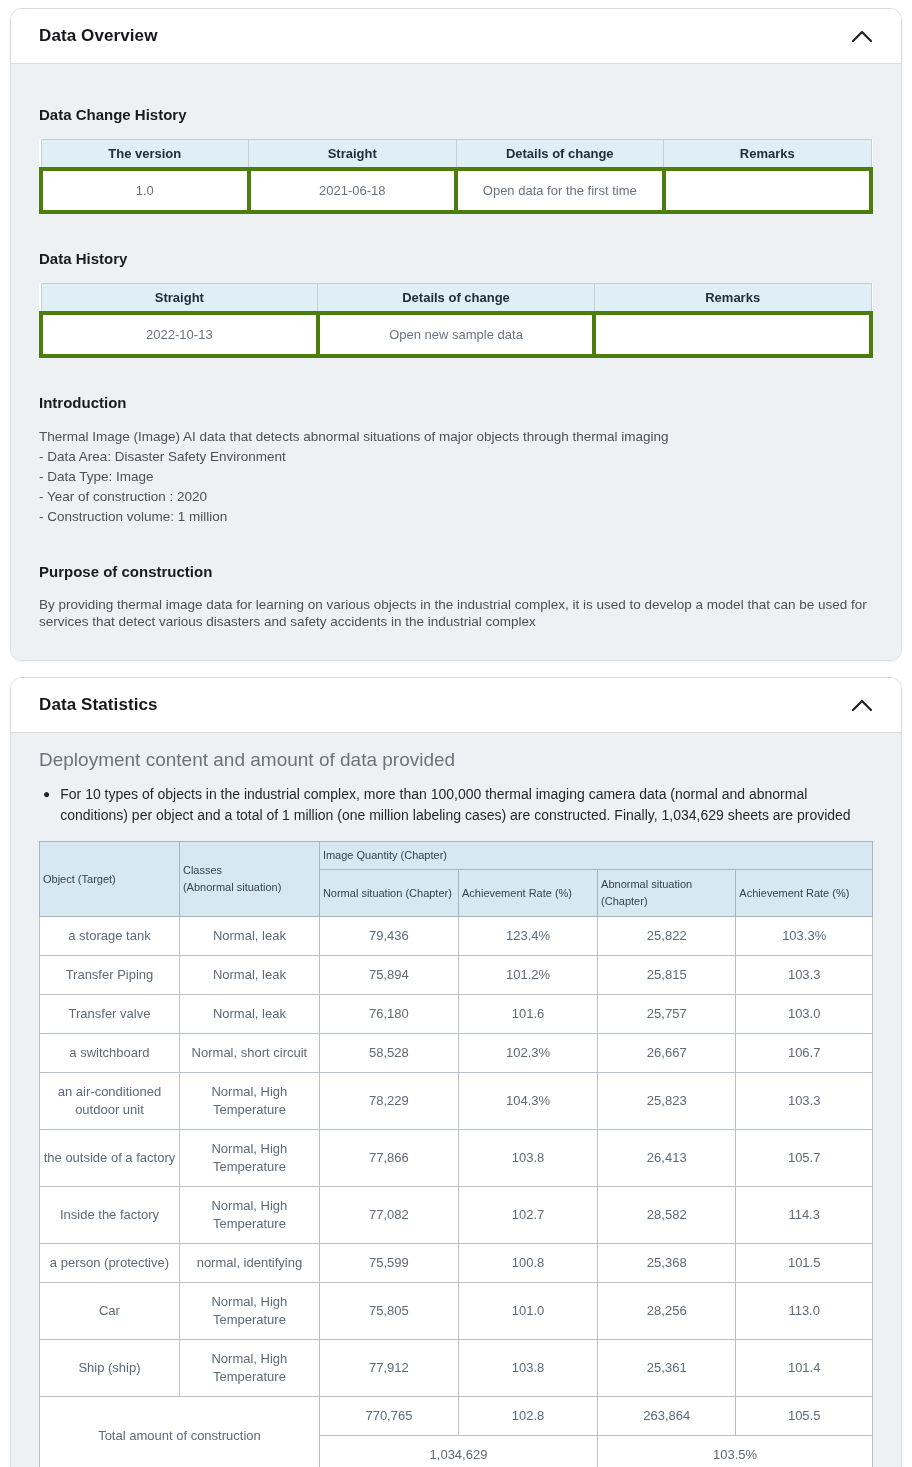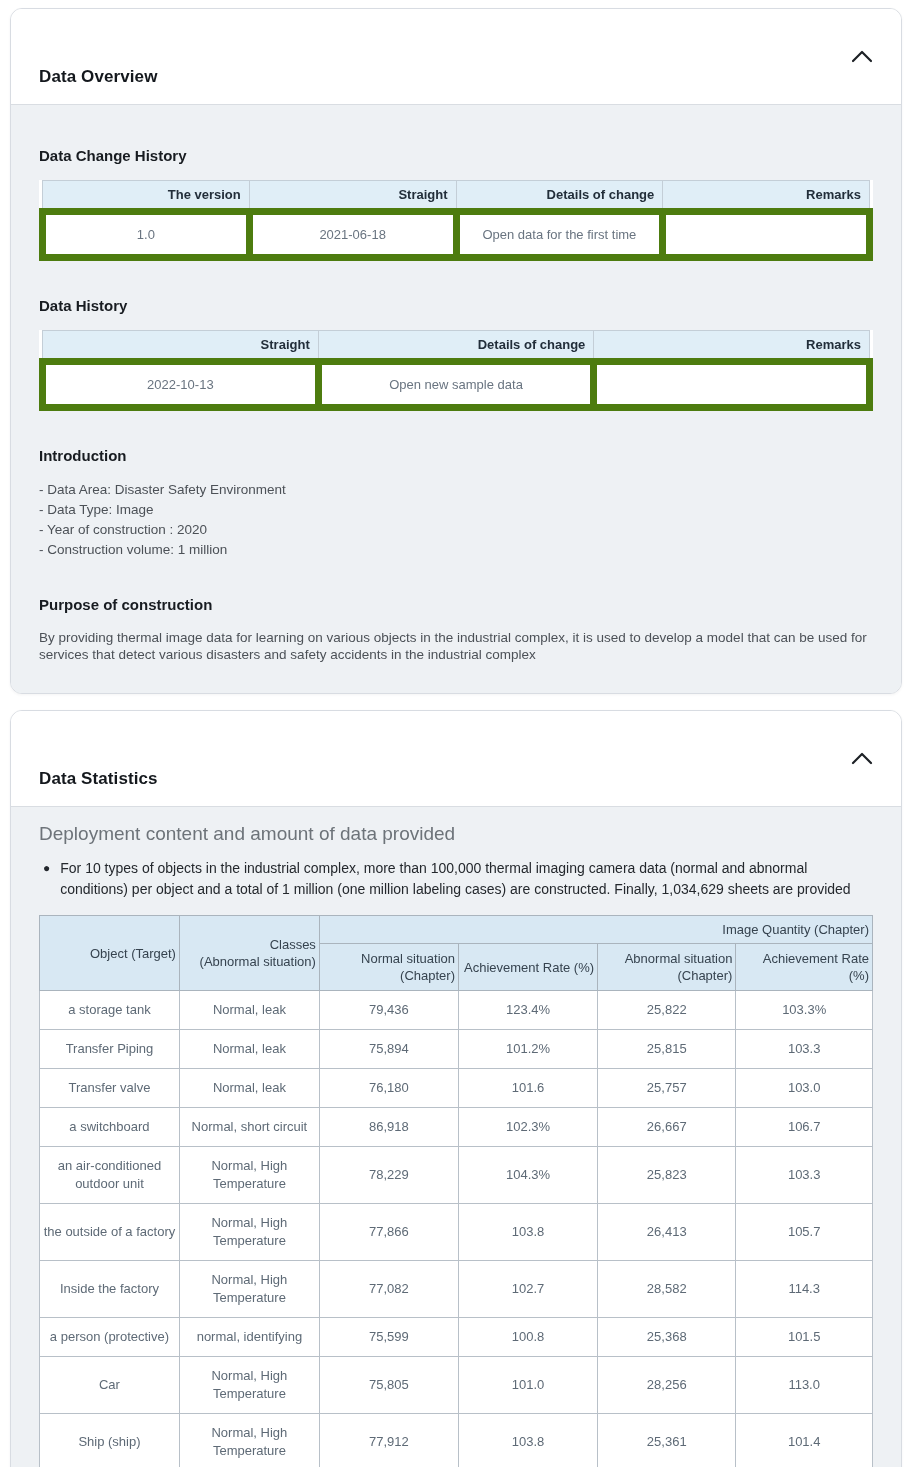--- a/index.html
+++ b/index.html
@@ -24,21 +24,20 @@
     align-items: center;
     justify-content: space-between;
     border-bottom: 1px solid #d9dde2;
     cursor: pointer;
   }
   .card-title {
     font-size: 17px;
     font-weight: 700;
     color: #14181d;
     letter-spacing: 0.1px;
-    margin-top: 41px;
   }
   .chevron { display: inline-flex; align-items: center; }
   .card-body {
     background: #eef1f4;
     padding: 26px 28px 30px 28px;
   }
   .section-heading {
     font-size: 15px;
     font-weight: 600;
     color: #181c21;
@@ -55,24 +54,24 @@
     border: 1px solid #b6c0c9;
   }
   table.simple th {
     background: #e0eef7;
     border: 1px solid #c4ced7;
     border-bottom: 1px solid #93a3af;
     font-size: 13px;
     font-weight: 600;
     color: #222e3a;
     padding: 6px 8px;
-    text-align: right;
+    text-align: center;
   }
   table.simple td {
-    border: 7px solid #4d7c0f;
+    border: 4px solid #4d7c0f;
     font-size: 13px;
     color: #697480;
     padding: 12px 8px;
     text-align: center;
     background: #ffffff;
     height: 40px;
   }
 
   .para {
     font-size: 13.5px;
@@ -107,24 +106,24 @@
   table.stats {
     width: 100%;
     border-collapse: collapse;
     table-layout: fixed;
     background: #ffffff;
     border: 1px solid #a9b3bc;
   }
   table.stats th {
     background: #d8e8f3;
     border: 1px solid #aab4bd;
-    font-size: 13px;
+    font-size: 11px;
     font-weight: 500;
     color: #36434f;
-    text-align: right;
+    text-align: left;
     padding: 5px 3px;
     line-height: 17px;
   }
   table.stats th.sub { padding: 6px 3px; height: 39px; }
   table.stats td {
     border: 1px solid #b8c0c8;
     font-size: 13px;
     color: #5e6a76;
     text-align: center;
     padding: 10px 6px;
@@ -191,20 +190,21 @@
         <tr>
           <td>2022-10-13</td>
           <td>Open new sample data</td>
           <td></td>
         </tr>
       </tbody>
     </table>
 
     <h3 class="section-heading section-gap">Introduction</h3>
     <div class="para">
+      <div>Thermal Image (Image) AI data that detects abnormal situations of major objects through thermal imaging</div>
       <div>- Data Area: Disaster Safety Environment</div>
       <div>- Data Type: Image</div>
       <div>- Year of construction : 2020</div>
       <div>- Construction volume: 1 million</div>
     </div>
 
     <h3 class="section-heading section-gap">Purpose of construction</h3>
     <p class="purpose-text">By providing thermal image data for learning on various objects in the industrial complex, it is used to develop a model that can be used for services that detect various disasters and safety accidents in the industrial complex</p>
 
   </div>
@@ -273,21 +273,21 @@
           <td class="obj-cell">Transfer valve</td>
           <td>Normal, leak</td>
           <td>76,180</td>
           <td>101.6</td>
           <td>25,757</td>
           <td>103.0</td>
         </tr>
         <tr>
           <td class="obj-cell">a switchboard</td>
           <td>Normal, short circuit</td>
-          <td>86,918</td>
+          <td>58,528</td>
           <td>102.3%</td>
           <td>26,667</td>
           <td>106.7</td>
         </tr>
         <tr>
           <td class="obj-cell">an air-conditioned outdoor unit</td>
           <td>Normal, High Temperature</td>
           <td>78,229</td>
           <td>104.3%</td>
           <td>25,823</td>

